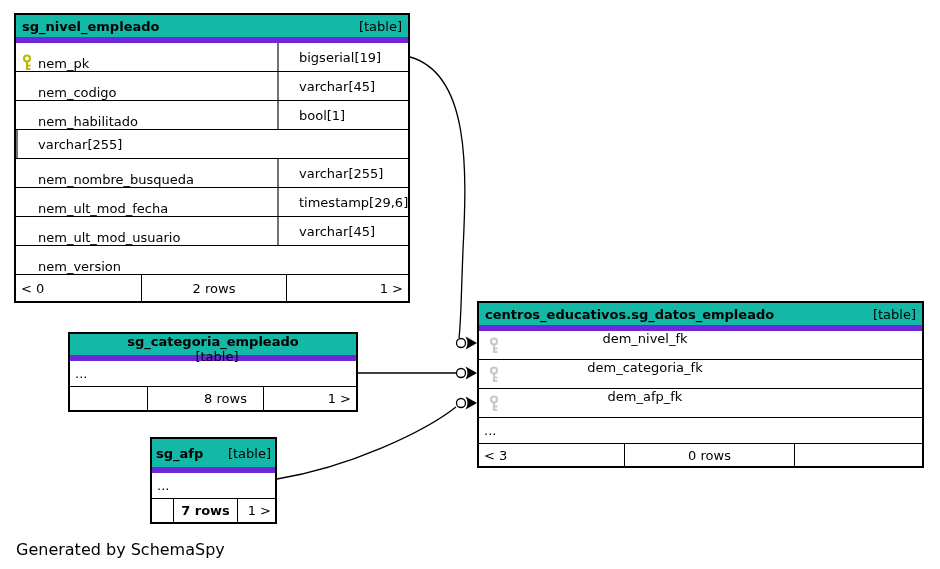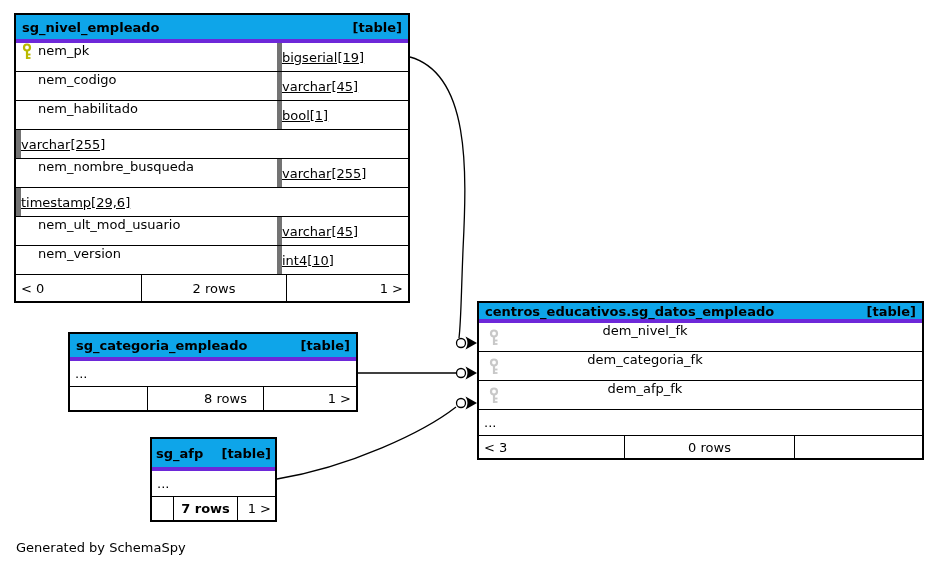--- a/index.html
+++ b/index.html
@@ -7,66 +7,66 @@
   body {
     width: 940px; height: 569px; position: relative;
     background: #ffffff; color: #000;
     font-family: "DejaVu Sans", "Liberation Sans", sans-serif;
     font-size: 13px; overflow: hidden;
   }
   .connectors { position: absolute; left: 0; top: 0; width: 940px; height: 569px; pointer-events: none; }
   .table-box { position: absolute; border: 2px solid #000; background: #fff; }
   .tbl-header {
     display: flex; justify-content: space-between; align-items: center;
-    background: #0ea5e9; border-bottom: 4px solid #6d28d9; padding: 0 6px;
+    background: #14b8a6; border-bottom: 6px solid #6d28d9; padding: 0 6px;
   }
   .tbl-title { font-weight: bold; white-space: nowrap; }
-  .tbl-badge { font-weight: bold; white-space: nowrap; padding-left: 8px; }
+  .tbl-badge { font-weight: normal; white-space: nowrap; padding-left: 8px; }
   .col-row { display: flex; align-items: stretch; border-bottom: 1px solid #000; height: 29px; }
   .col-row:last-of-type { border-bottom: 1px solid #000; }
-  .name-cell { flex: 1; display: flex; align-items: flex-start; }
+  .name-cell { flex: 1; display: flex; align-items: flex-end; }
   .key-slot { width: 22px; display: flex; align-items: center; justify-content: center; flex: none; }
-  .type-cell { width: 131px; flex: none; border-left: 5px solid #737373; display: flex; align-items: center; padding-left: 0; text-decoration: underline; }
+  .type-cell { width: 131px; flex: none; border-left: 2px solid #737373; display: flex; align-items: center; padding-left: 20px; }
   .ellipsis-row { height: 26px; display: flex; align-items: center; padding-left: 5px; border-bottom: 1px solid #000; }
   .tbl-footer { display: flex; align-items: stretch; }
   .tbl-footer > div { display: flex; align-items: center; padding: 3px 5px; }
   .fcell-mid { justify-content: center; border-left: 1px solid #000; }
   .fcell-right { justify-content: flex-end; border-left: 1px solid #000; }
   .fcell-left { justify-content: flex-start; }
   
   #t1 { left: 14px; top: 13px; width: 396px; }
   #t1 .tbl-header { height: 28px; }
   #t1 .fcell-left  { width: 125px; }
   #t1 .fcell-mid   { width: 145px; }
   #t1 .fcell-right { flex: 1; }
   #t1 .tbl-footer  { height: 26px; }
   
   #t2 { left: 68px; top: 332px; width: 290px; }
-  #t2 .tbl-header { height: 27px; }
+  #t2 .tbl-header { height: 27px; flex-direction: column; }
   #t2 .fcell-left  { width: 77px; }
   #t2 .fcell-mid   { width: 116px; padding-left: 45px; }
   #t2 .fcell-right { flex: 1; }
   #t2 .tbl-footer  { height: 23px; }
   
   #t3 { left: 150px; top: 437px; width: 127px; }
   #t3 .tbl-header { height: 27px; padding: 14px 4px; }
   #t3 .fcell-left  { width: 21px; }
   #t3 .fcell-mid   { width: 64px; justify-content: center; padding: 3px 2px; font-weight: bold; }
   #t3 .fcell-right { flex: 1; padding: 3px 4px; }
   #t3 .tbl-footer  { height: 23px; }
   
   #t4 { left: 477px; top: 301px; width: 447px; }
-  #t4 .tbl-header { height: 20px; }
+  #t4 .tbl-header { height: 28px; }
   #t4 .fk-name { width: 280px; text-align: center; }
   #t4 .fcell-left  { width: 145px; }
   #t4 .fcell-mid   { width: 170px; }
   #t4 .fcell-right { flex: 1; }
   #t4 .tbl-footer  { height: 22px; }
   #t4 .key-slot { padding-left: 4px; width: 26px; }
-  .caption { position: absolute; left: 16px; top: 540px; font-size: 13px; }
+  .caption { position: absolute; left: 16px; top: 540px; font-size: 16px; }
 </style>
 </head>
 <body>
 
 <svg class="connectors" viewBox="0 0 940 569">
   <g>
     <path d="M 410,57 C 470,74 467,170 463,250 C 461,300 461,322 459,338" fill="none" stroke="#000" stroke-width="1.3"></path>
     <circle cx="461" cy="343" r="4.5" fill="#fff" stroke="#000" stroke-width="1.3"></circle>
     <path d="M 477,343 L 465.5,336.5 Q 469.5,343 465.5,349.5 Z" fill="#000"></path>
   </g>
@@ -127,35 +127,38 @@
     <div class="type-cell">varchar[255]</div>
   </div>
   <div class="col-row">
     <div class="name-cell">
         <span class="key-slot"></span>
       <span>nem_nombre_busqueda</span>
       </div>
     <div class="type-cell">varchar[255]</div>
   </div>
   <div class="col-row">
+    <div class="name-cell">
+        <span class="key-slot"></span>
+      <span>nem_ult_mod_fecha</span>
+      </div>
     <div class="type-cell">timestamp[29,6]</div>
   </div>
   <div class="col-row">
     <div class="name-cell">
         <span class="key-slot"></span>
       <span>nem_ult_mod_usuario</span>
       </div>
     <div class="type-cell">varchar[45]</div>
   </div>
   <div class="col-row">
     <div class="name-cell">
         <span class="key-slot"></span>
       <span>nem_version</span>
       </div>
-    <div class="type-cell">int4[10]</div>
   </div>
   <div class="tbl-footer">
     <div class="fcell-left">&lt; 0</div>
     <div class="fcell-mid">2 rows</div>
     <div class="fcell-right">1 &gt;</div>
   </div>
 </div>
 
 <div class="table-box" id="t2">
   <div class="tbl-header">

